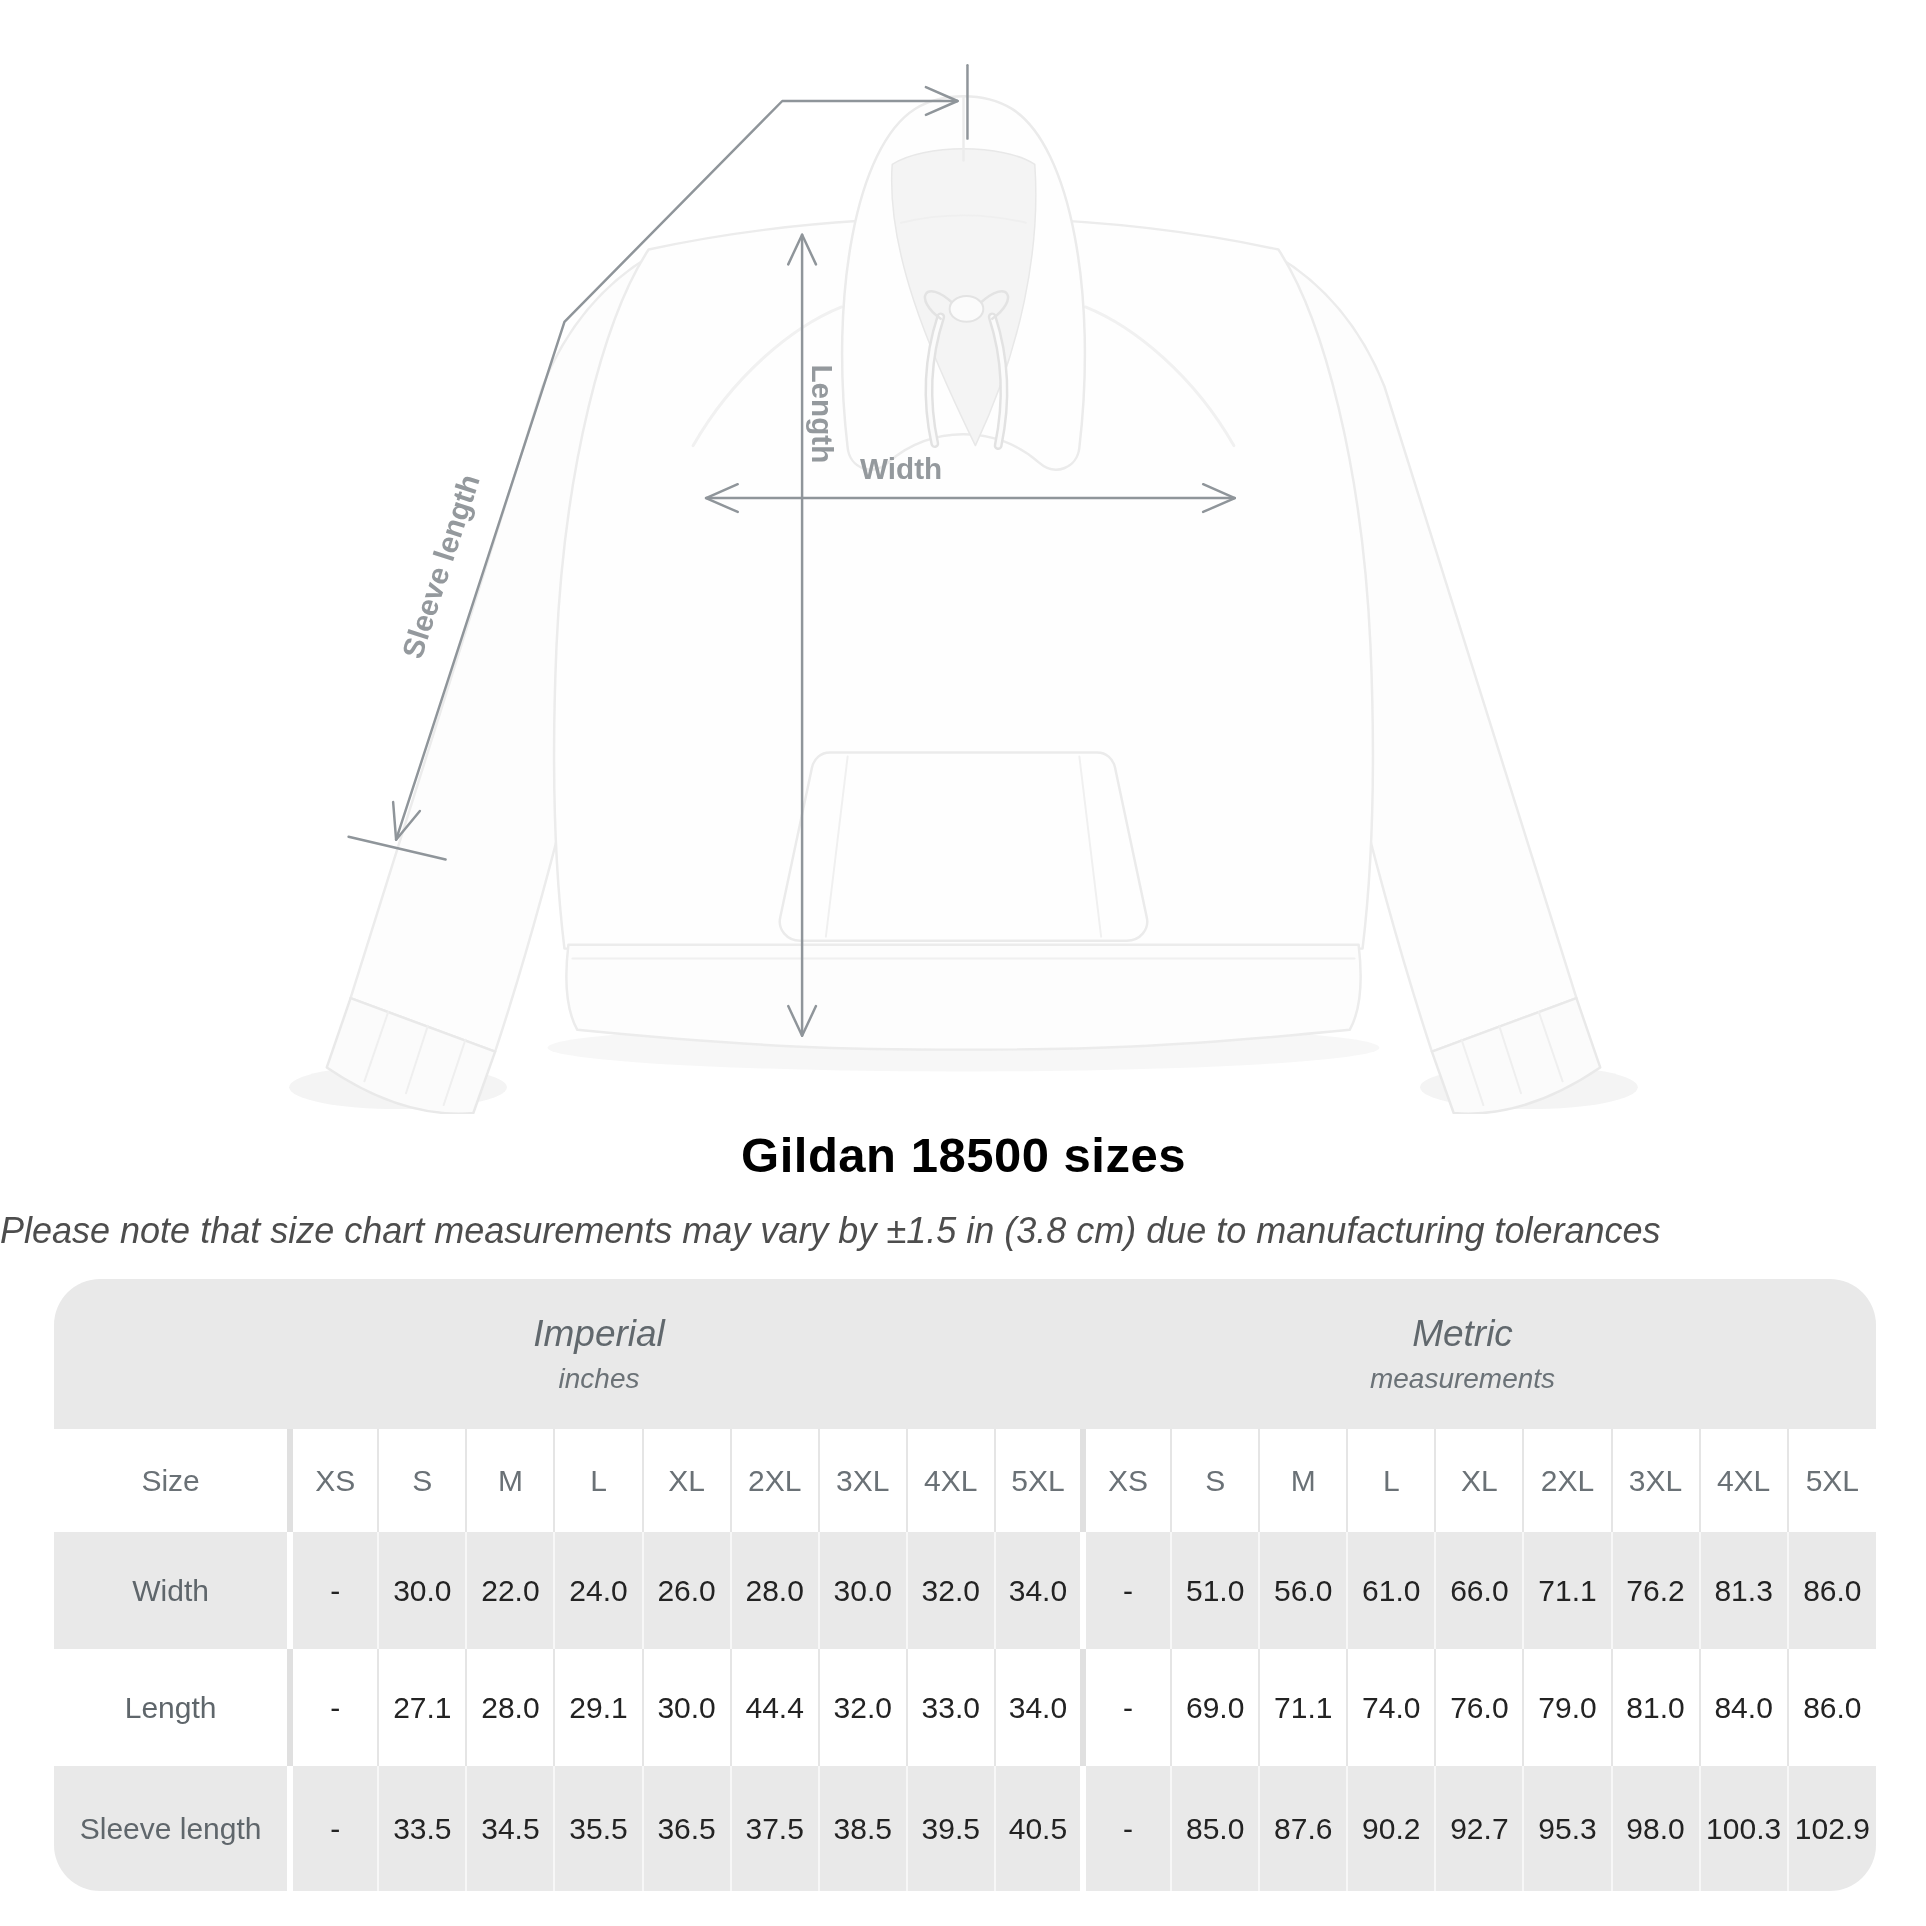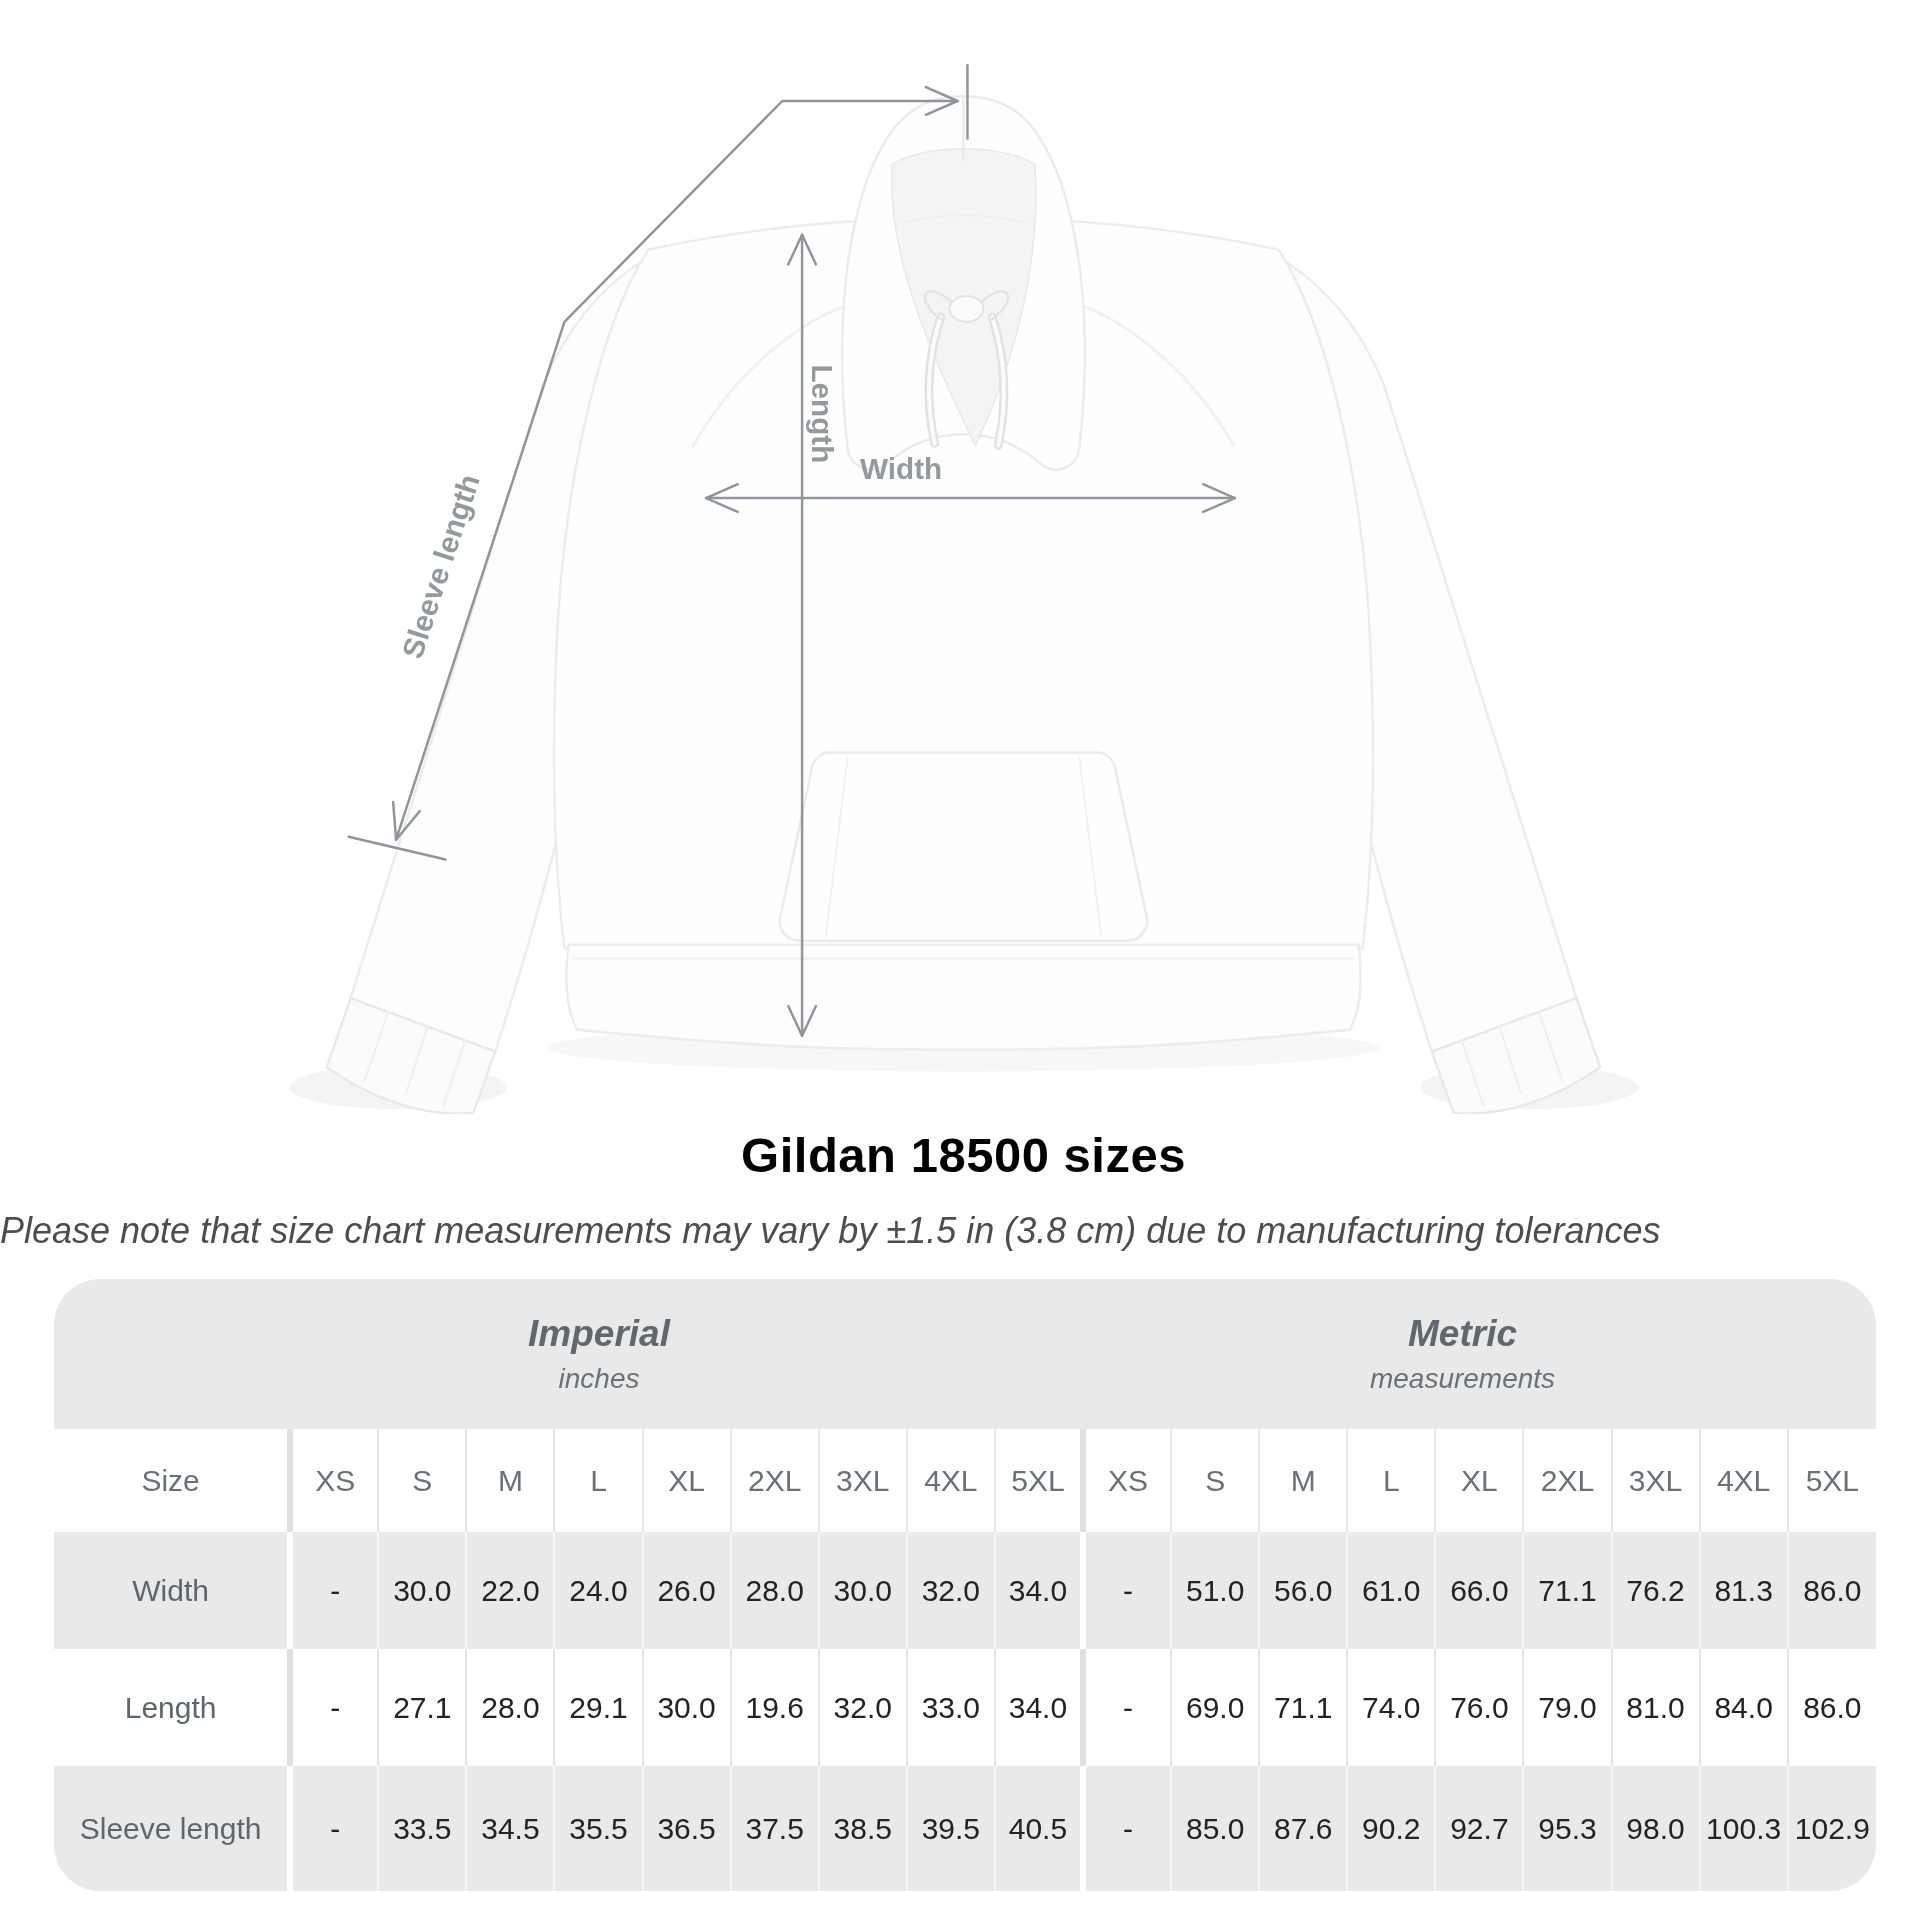--- a/index.html
+++ b/index.html
@@ -38,21 +38,21 @@
   tr.row-gray{background:transparent;}
 
   tr.row-white .dv{border-left:2px solid #e5e5e5;}
   tr.row-white .thick{border-left:6px solid #e0e0e0;}
   tr.row-gray .dv{border-left:2px solid #f7f7f7;}
   tr.row-gray .thick{border-left:6px solid #ffffff;}
 
   .band-cell{vertical-align:middle;}
   .band-cell.imperial{padding-left:61px;}
   .band-cell.metric{padding-right:34px;}
-  .g-name{font-size:37px;font-weight:bold;font-style:italic;color:#61686d;line-height:1.15;}
+  .g-name{font-size:37px;font-weight:normal;font-style:italic;color:#61686d;line-height:1.15;}
   .g-unit{font-size:28px;font-style:italic;color:#6b7277;margin-top:8px;}
 
   .size-h{font-size:30px;font-weight:bold;color:#6a7176;}
   .row-label{font-size:30px;font-weight:bold;color:#5f666b;}
   .val{font-size:30px;color:#232323;}
 </style>
 </head>
 <body>
 
 <div class="stage">
@@ -209,21 +209,21 @@
             <td class="val dv">81.3</td>
             <td class="val dv">86.0</td>
           </tr>
           <tr class="row-white">
             <td class="row-label">Length</td>
             <td class="val dv thick">-</td>
             <td class="val dv">27.1</td>
             <td class="val dv">28.0</td>
             <td class="val dv">29.1</td>
             <td class="val dv">30.0</td>
-            <td class="val dv">19.6</td>
+            <td class="val dv">44.4</td>
             <td class="val dv">32.0</td>
             <td class="val dv">33.0</td>
             <td class="val dv">34.0</td>
             <td class="val dv thick">-</td>
             <td class="val dv">69.0</td>
             <td class="val dv">71.1</td>
             <td class="val dv">74.0</td>
             <td class="val dv">76.0</td>
             <td class="val dv">79.0</td>
             <td class="val dv">81.0</td>

